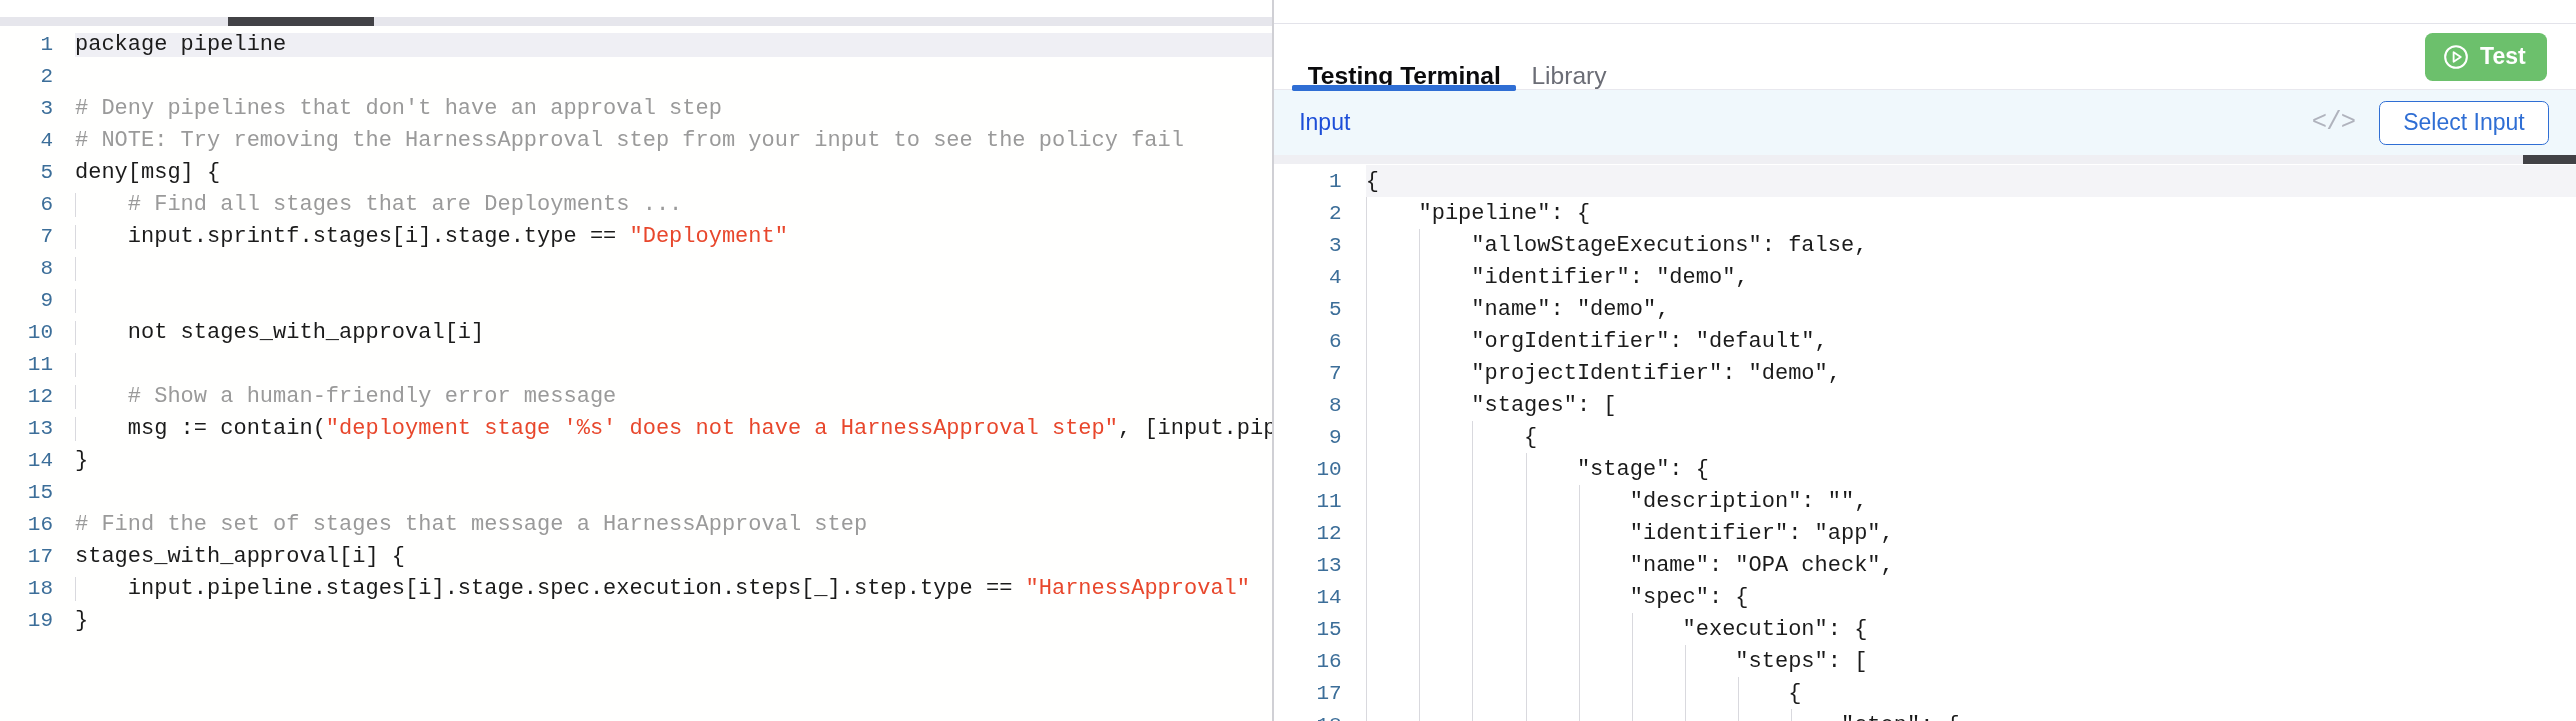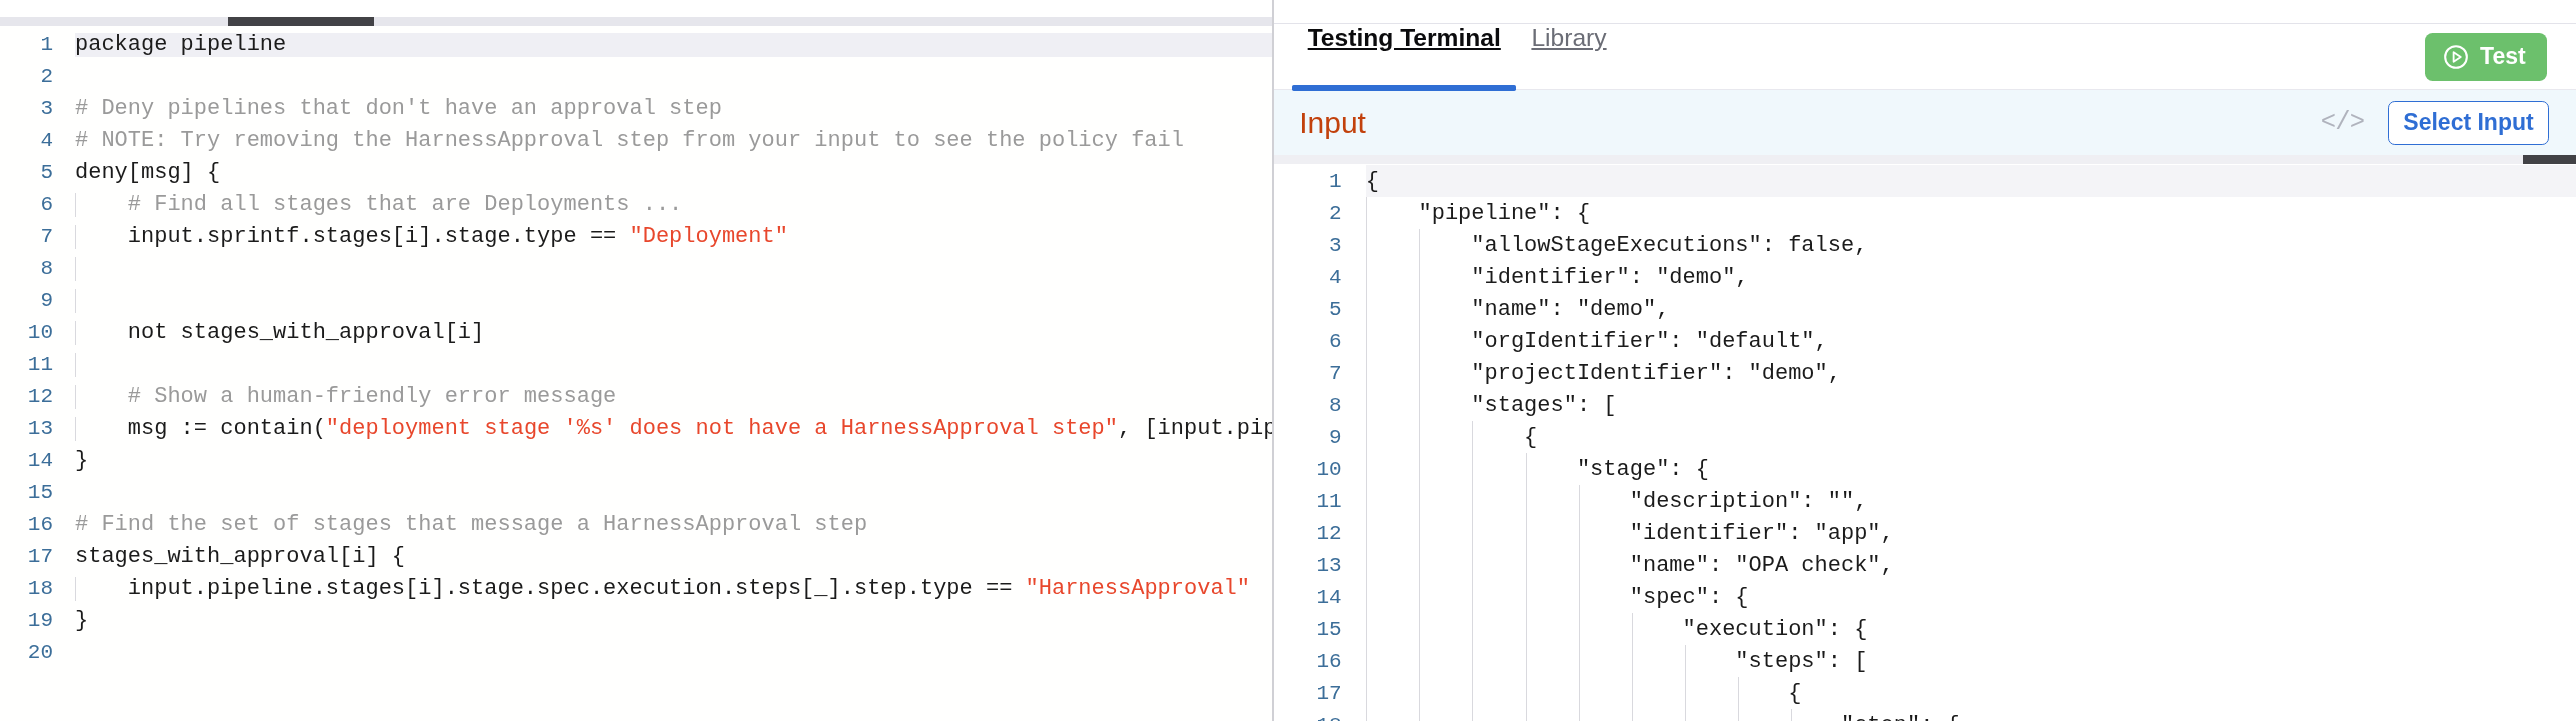--- a/index.html
+++ b/index.html
@@ -126,26 +126,25 @@
     display: flex;
     align-items: center;
     padding: 0 29px 0 18.7px;
     background: #ffffff;
     border-bottom: 1.7px solid #e8e8ee;
   }
   .tab {
     position: relative;
     height: 66px;
     display: flex;
-    align-items: flex-start;
+    align-items: flex-end;
     padding: 0 15.3px;
     font-size: 24.6px;
     color: #6b6d76;
     cursor: pointer;
-    text-decoration: underline;
   }
   .tab.active { color: #0b0b0d; font-weight: bold; }
   .tab.active::after {
     content: "";
     position: absolute;
     left: 0; right: 0; bottom: -1.7px;
     height: 6px;
     background: #2f6ed4;
     border-radius: 1.7px;
   }
@@ -169,42 +168,42 @@
 
   .input-bar {
     height: 65px;
     flex: none;
     display: flex;
     align-items: center;
     padding: 0 27px 0 25.5px;
     background: #f0f8fc;
   }
   .input-bar-title {
-    font-size: 30px;
-    color: #c2410c;
+    font-size: 23px;
+    color: #1d4ed8;
   }
   .input-bar-spacer { flex: 1; }
   .code-ico {
     color: #b0b3bd;
     font-family: "Liberation Mono", monospace;
     font-size: 25.5px;
     margin-right: 24px;
     letter-spacing: -0.8px;
     cursor: pointer;
     user-select: none;
   }
   .select-input-btn {
     height: 44px;
-    padding: 0 14px;
+    padding: 0 23px;
     border: 1.7px solid #2f6ed4;
     border-radius: 6.8px;
     background: #ffffff;
     color: #2f6ed4;
     font-size: 23px;
-    font-weight: bold;
+    font-weight: normal;
     cursor: pointer;
     font-family: "Liberation Sans", sans-serif;
   }
 
   .json-topbar {
     position: relative;
     height: 10.2px;
     flex: none;
     background: #ffffff;
   }
@@ -285,21 +284,20 @@
           <div class="code-line"><div class="ln-num">10</div><div class="ln-text-wrap"><div class="guide" style="left: 0px;"></div><div class="ln-text"><span class="tok-plain">    not stages_with_approval[i]</span></div></div></div>
           <div class="code-line"><div class="ln-num">11</div><div class="ln-text-wrap"><div class="guide" style="left: 0px;"></div><div class="ln-text"><span class="tok-plain"></span></div></div></div>
           <div class="code-line"><div class="ln-num">12</div><div class="ln-text-wrap"><div class="guide" style="left: 0px;"></div><div class="ln-text"><span class="tok-cmt">    # Show a human-friendly error message</span></div></div></div>
           <div class="code-line"><div class="ln-num">13</div><div class="ln-text-wrap"><div class="guide" style="left: 0px;"></div><div class="ln-text"><span class="tok-plain">    msg := contain(</span><span class="tok-str">"deployment stage '%s' does not have a HarnessApproval step"</span><span class="tok-plain">, [input.pipel</span></div></div></div>
           <div class="code-line"><div class="ln-num">14</div><div class="ln-text-wrap"><div class="ln-text"><span class="tok-plain">}</span></div></div></div>
           <div class="code-line"><div class="ln-num">15</div><div class="ln-text-wrap"><div class="ln-text"><span class="tok-plain"></span></div></div></div>
           <div class="code-line"><div class="ln-num">16</div><div class="ln-text-wrap"><div class="ln-text"><span class="tok-cmt"># Find the set of stages that message a HarnessApproval step</span></div></div></div>
           <div class="code-line"><div class="ln-num">17</div><div class="ln-text-wrap"><div class="ln-text"><span class="tok-plain">stages_with_approval[i] {</span></div></div></div>
           <div class="code-line"><div class="ln-num">18</div><div class="ln-text-wrap"><div class="guide" style="left: 0px;"></div><div class="ln-text"><span class="tok-plain">    input.pipeline.stages[i].stage.spec.execution.steps[_].step.type == </span><span class="tok-str">"HarnessApproval"</span></div></div></div>
           <div class="code-line"><div class="ln-num">19</div><div class="ln-text-wrap"><div class="ln-text"><span class="tok-plain">}</span></div></div></div>
-          <div class="code-line"><div class="ln-num">20</div><div class="ln-text-wrap"><div class="ln-text"><span class="tok-plain"></span></div></div></div>
         </div>
     </div>
   </div>
 
   <div class="vsep"></div>
 
   <div class="right-pane">
 
     <div class="right-topspace"></div>
 

